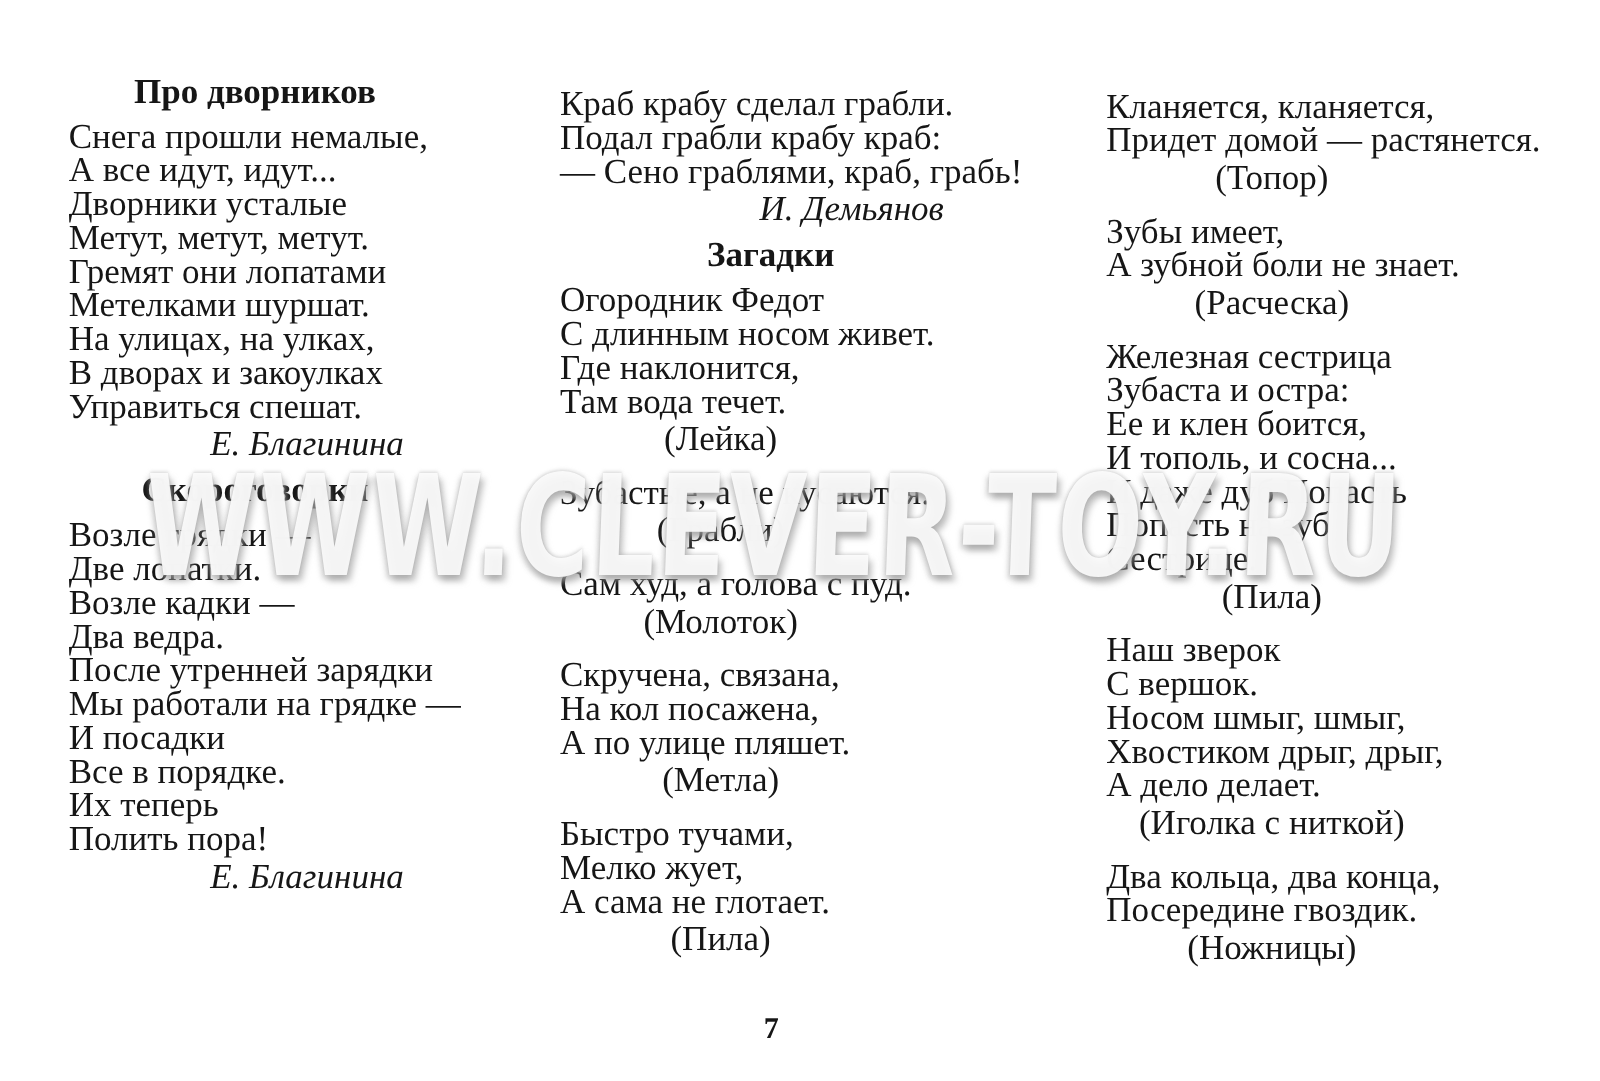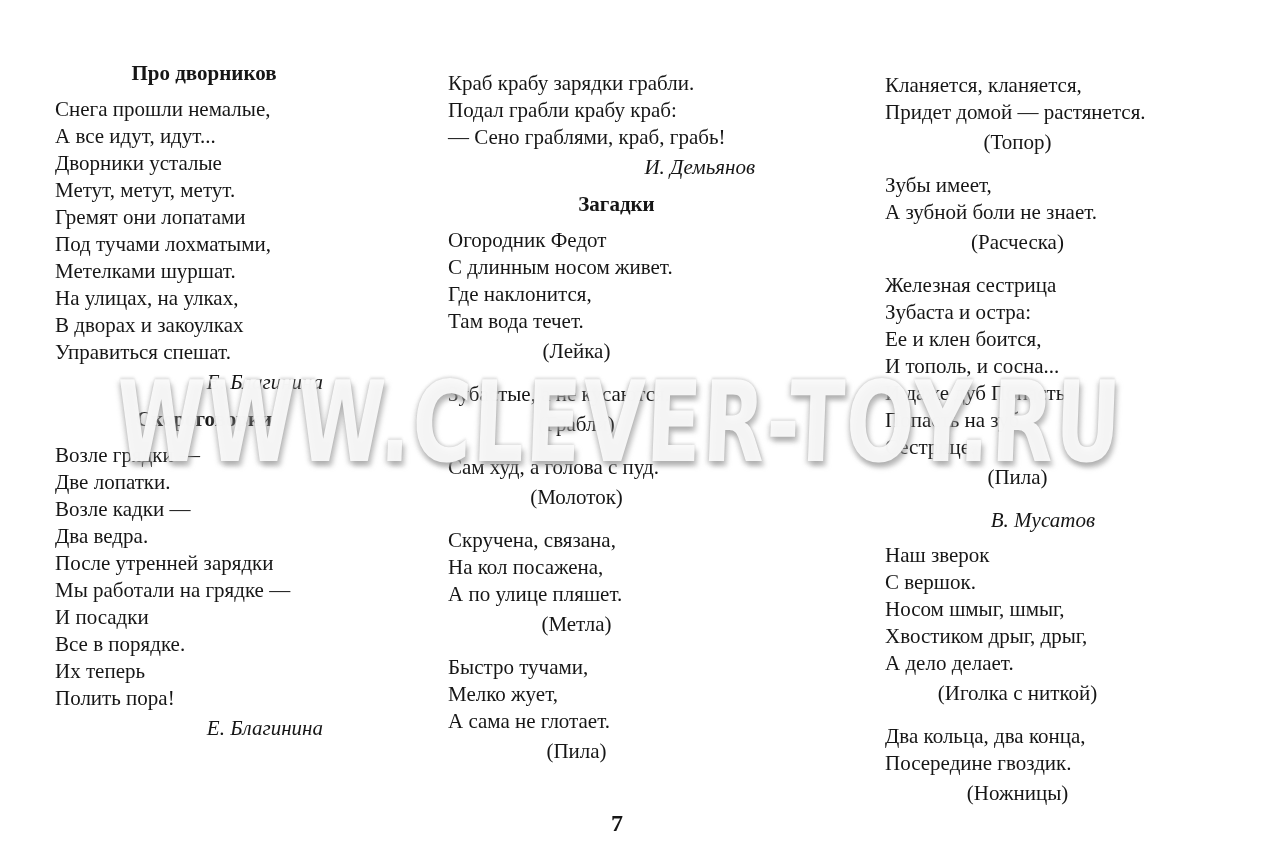--- a/index.html
+++ b/index.html
@@ -17,21 +17,21 @@
   }
   .page {
     position: absolute;
     inset: 0;
     background: #ffffff;
   }
 
   
   .col {
     position: absolute;
-    font-size: 21px;
+    font-size: 28px;
     line-height: 27px;
     z-index: 1;
   }
   .col-left   { left: 55px;  top: 60px; width: 368px; }
   .col-middle { left: 448px; top: 70px; width: 352px; }
   .col-right  { left: 885px; top: 72px; width: 320px; }
 
   .col > :first-child { margin-top: 0 !important; }
 
   .lines { margin: 0 0 3px 0; }
@@ -104,21 +104,20 @@
 
 <div class="page">
   <div class="col col-left">
       <div class="title">Про дворников</div>
       <div class="lines">
         <div class="line">Снега прошли немалые,</div>
         <div class="line">А все идут, идут...</div>
         <div class="line">Дворники усталые</div>
         <div class="line">Метут, метут, метут.</div>
         <div class="line">Гремят они лопатами</div>
-        <div class="line">Под тучами лохматыми,</div>
         <div class="line">Метелками шуршат.</div>
         <div class="line">На улицах, на улках,</div>
         <div class="line">В дворах и закоулках</div>
         <div class="line">Управиться спешат.</div>
       </div>
       <div class="author">Е. Благинина</div>
       <div class="title">Скороговорки</div>
       <div class="lines">
         <div class="line">Возле грядки —</div>
         <div class="line">Две лопатки.</div>
@@ -128,21 +127,21 @@
         <div class="line">Мы работали на грядке —</div>
         <div class="line">И посадки</div>
         <div class="line">Все в порядке.</div>
         <div class="line">Их теперь</div>
         <div class="line">Полить пора!</div>
       </div>
       <div class="author">Е. Благинина</div>
     </div>
   <div class="col col-middle">
       <div class="lines">
-        <div class="line">Краб крабу зарядки грабли.</div>
+        <div class="line">Краб крабу сделал грабли.</div>
         <div class="line">Подал грабли крабу краб:</div>
         <div class="line">— Сено граблями, краб, грабь!</div>
       </div>
       <div class="author">И. Демьянов</div>
       <div class="title">Загадки</div>
       <div class="lines">
         <div class="line">Огородник Федот</div>
         <div class="line">С длинным носом живет.</div>
         <div class="line">Где наклонится,</div>
         <div class="line">Там вода течет.</div>
@@ -183,21 +182,20 @@
       <div class="lines">
         <div class="line">Железная сестрица</div>
         <div class="line">Зубаста и остра:</div>
         <div class="line">Ее и клен боится,</div>
         <div class="line">И тополь, и сосна...</div>
         <div class="line">И даже дуб Попасть</div>
         <div class="line">Попасть на зуб</div>
         <div class="line">Сестрице.</div>
       </div>
       <div class="answer">(Пила)</div>
-      <div class="author">В. Мусатов</div>
       <div class="lines">
         <div class="line">Наш зверок</div>
         <div class="line">С вершок.</div>
         <div class="line">Носом шмыг, шмыг,</div>
         <div class="line">Хвостиком дрыг, дрыг,</div>
         <div class="line">А дело делает.</div>
       </div>
       <div class="answer">(Иголка с ниткой)</div>
       <div class="lines">
         <div class="line">Два кольца, два конца,</div>

